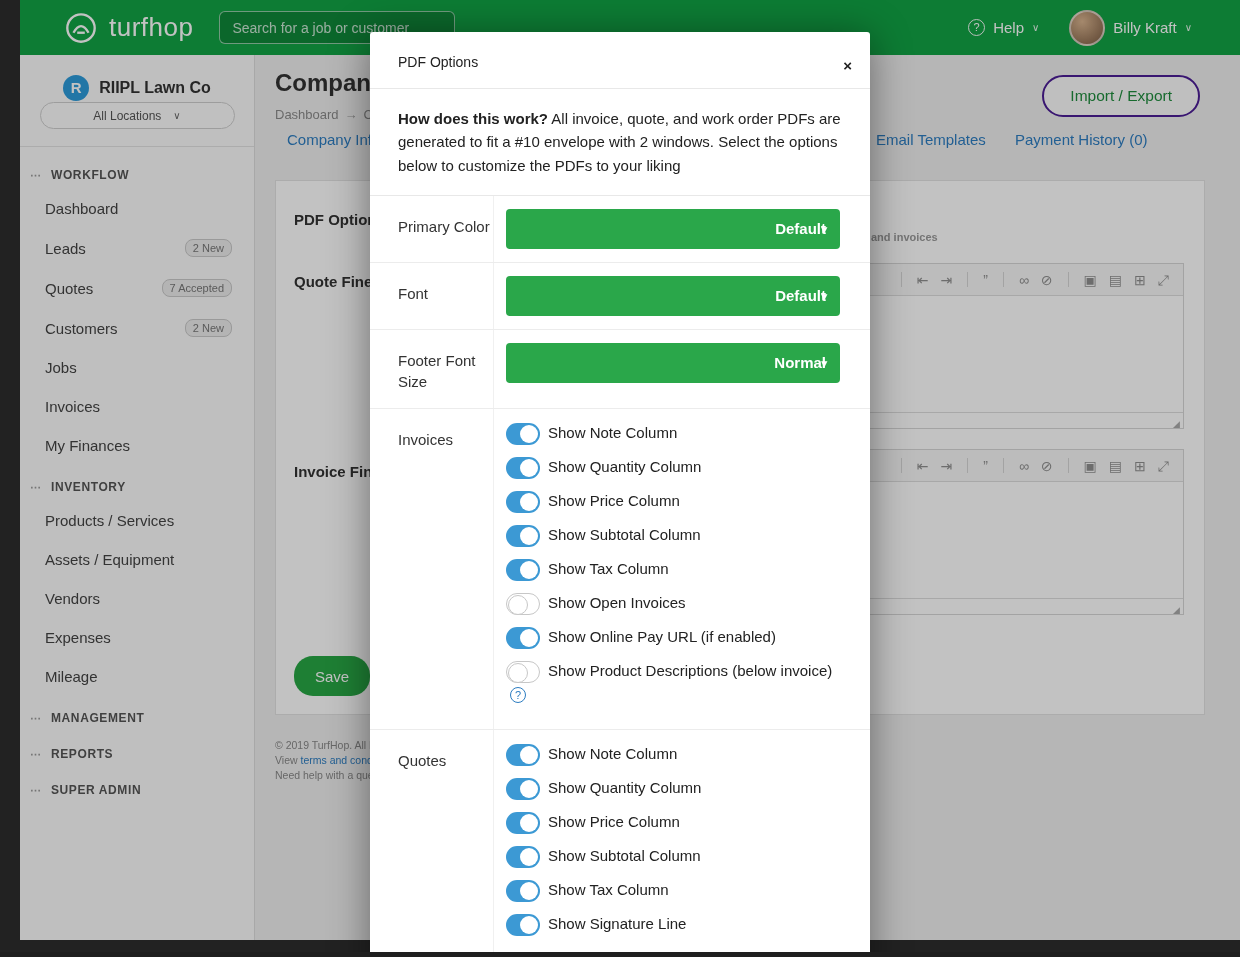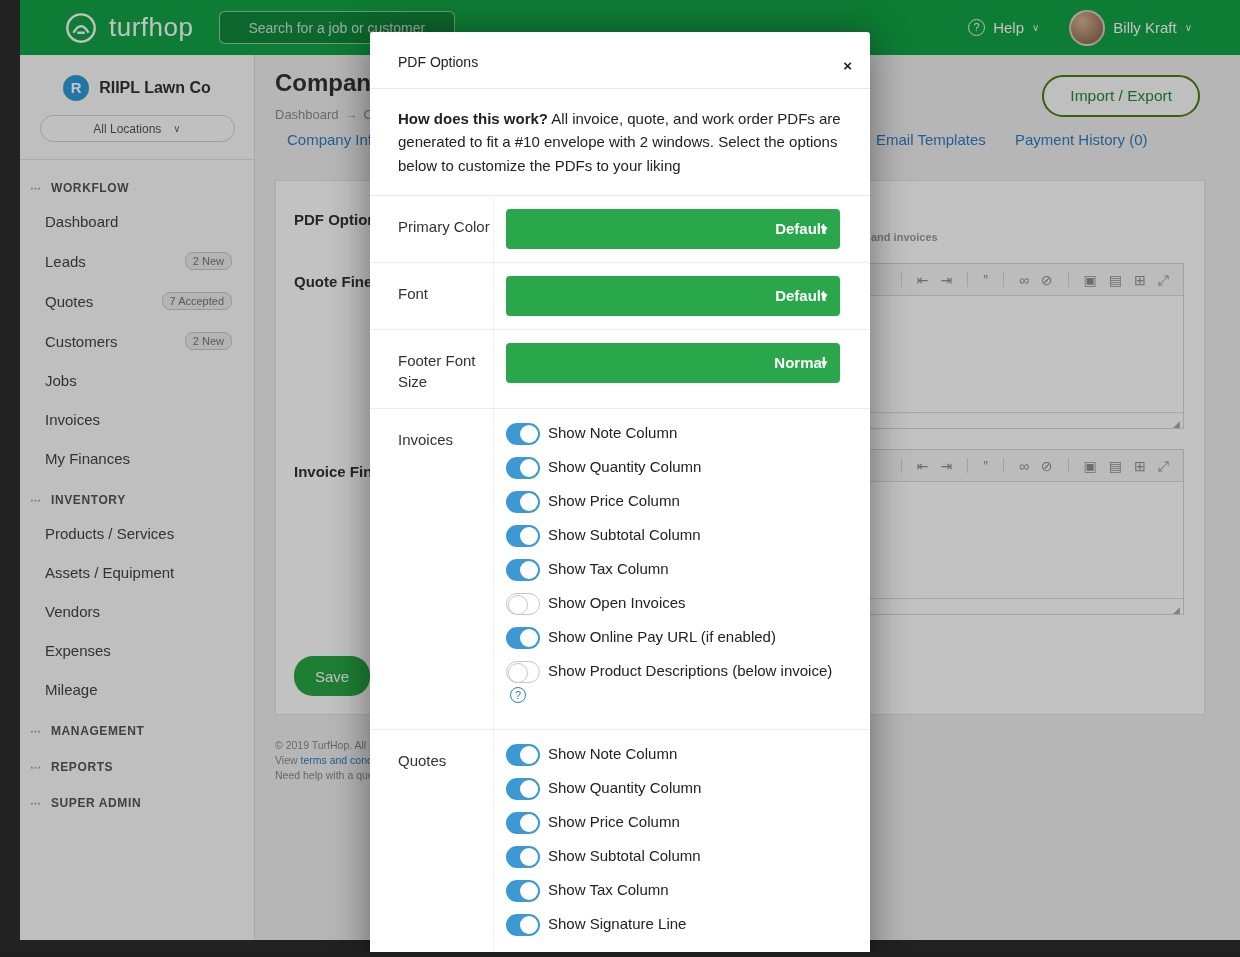--- a/index.html
+++ b/index.html
@@ -6,60 +6,60 @@
   html,body { background:#1f1f1f; }
   body { font-family:"Liberation Sans", sans-serif; }
   .app { position:relative; width:1240px; height:952px; overflow:hidden; background:#2d2d2d; }
 
   
   header { position:absolute; left:20px; top:0; right:0; height:55px; background:#12a345;
            display:flex; align-items:center; color:#fff; z-index:1; }
   .logo { display:flex; align-items:center; gap:11px; padding:0 26px 0 44px; }
   .logo-text { font-size:26px; font-weight:500; letter-spacing:.5px; }
   .search { width:236px; height:33px; border-radius:6px; background:rgba(0,0,0,.16);
-            border:1px solid rgba(255,255,255,.55); color:#fff; padding:0 28px; font-size:14px;
+            border:1px solid rgba(255,255,255,.55); color:#fff; padding:0 12px; font-size:14px;
             font-family:"Liberation Sans", sans-serif; outline:none; }
   .search::placeholder { color:rgba(255,255,255,.78); }
   .hdr-right { margin-left:auto; display:flex; align-items:center; gap:30px; padding-right:48px; }
   .help-menu, .user-menu { display:flex; align-items:center; gap:8px; font-size:15px; cursor:pointer; }
   .qicon { width:17px; height:17px; border:1.5px solid rgba(255,255,255,.95); border-radius:50%;
            font-size:11px; line-height:14px; text-align:center; display:inline-block; }
   .avatar { width:36px; height:36px; border-radius:50%; display:inline-block;
             background:radial-gradient(circle at 35% 30%, #d9b48f, #7a5b42);
             border:2px solid rgba(255,255,255,.6); }
   .caret { font-size:10px; opacity:.9; }
 
   
   aside { position:absolute; left:20px; top:55px; width:235px; height:885px; background:#fbfbfb;
           border-right:1px solid #dddddd; z-index:1; }
   .company { display:flex; align-items:center; justify-content:center; gap:10px; padding-top:20px; }
   .co-logo { width:26px; height:26px; border-radius:50%; background:#2d9cdb; color:#fff; font-size:15px;
              font-weight:bold; text-align:center; line-height:26px; display:inline-block; }
   .co-name { font-size:16px; font-weight:bold; color:#333; }
-  .loc-pill { margin:14px auto 0; width:195px; height:27px; border:1px solid #cfcfcf; border-radius:14px;
+  .loc-pill { margin:1px auto 0; width:195px; height:27px; border:1px solid #cfcfcf; border-radius:14px;
               background:#fdfdfd; display:flex; align-items:center; justify-content:center; gap:12px;
               font-size:12px; color:#555; cursor:pointer; }
   .loc-pill .caret { color:#666; opacity:1; }
   .side-div { border-bottom:1px solid #e2e2e2; margin-top:17px; }
   #side-nav { padding-top:6px; }
   .sec-head { display:flex; align-items:center; gap:9px; padding:15px 0 7px 10px; font-size:12px;
               font-weight:bold; letter-spacing:.6px; color:#555; cursor:pointer; }
   .sec-dots { color:#9a9a9a; font-size:11px; letter-spacing:1px; }
   .s-item { display:flex; align-items:center; justify-content:space-between;
             padding:11px 22px 11px 25px; font-size:15px; color:#444; cursor:pointer; }
   .badge { font-size:11px; color:#777; border:1px solid #c9c9c9; background:#ededed;
            border-radius:8px; padding:2px 7px; white-space:nowrap; }
 
   
   main { position:absolute; left:255px; top:55px; right:0; height:885px; background:#f0f0f0; z-index:1; }
   .page-title { position:absolute; left:20px; top:14px; font-size:24px; font-weight:bold; color:#333; }
   .breadcrumb { position:absolute; left:20px; top:52px; font-size:13px; color:#8a8a8a; }
   .breadcrumb .arrow { margin:0 6px; color:#9a9a9a; }
   .import-btn { position:absolute; right:40px; top:20px; height:42px; padding:0 26px; border-radius:21px;
-                border:2px solid #4d7c0f; color:#1f8c3d; background:#fcfcfc; font-size:15.5px;
+                border:2px solid #4c1d95; color:#1f8c3d; background:#fcfcfc; font-size:15.5px;
                 font-family:"Liberation Sans", sans-serif; cursor:pointer; }
   #tabs { position:absolute; top:76px; left:0; right:0; height:30px; }
   .tab { position:absolute; font-size:15px; color:#2d7dc1; text-decoration:none; cursor:pointer; white-space:nowrap; }
   .tab-0 { left:32px; } .tab-1 { left:621px; } .tab-2 { left:760px; }
   .card { position:absolute; left:20px; top:125px; width:930px; height:535px; background:#fff;
           border:1px solid #e2e2e2; }
   .lbl { position:absolute; font-size:15px; font-weight:bold; color:#333; }
   .lbl-pdf { left:18px; top:30px; } .lbl-quote { left:18px; top:92px; } .lbl-invoice { left:18px; top:282px; }
   .hint { position:absolute; left:595px; top:50px; font-size:11px; font-weight:bold; color:#9a9a9a;text-align:center; }
   .editor { position:absolute; left:240px; right:20px; border:1px solid #d6d6d6; background:#fff; }

